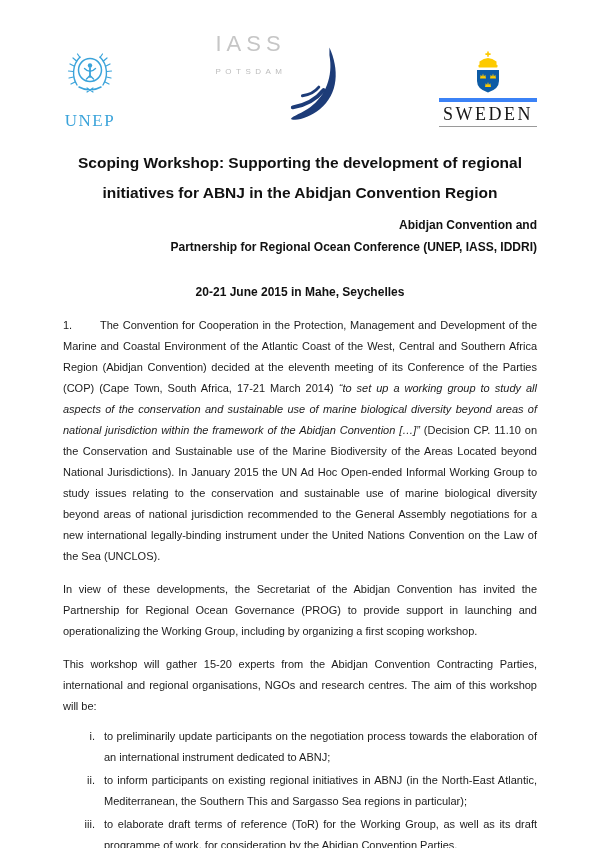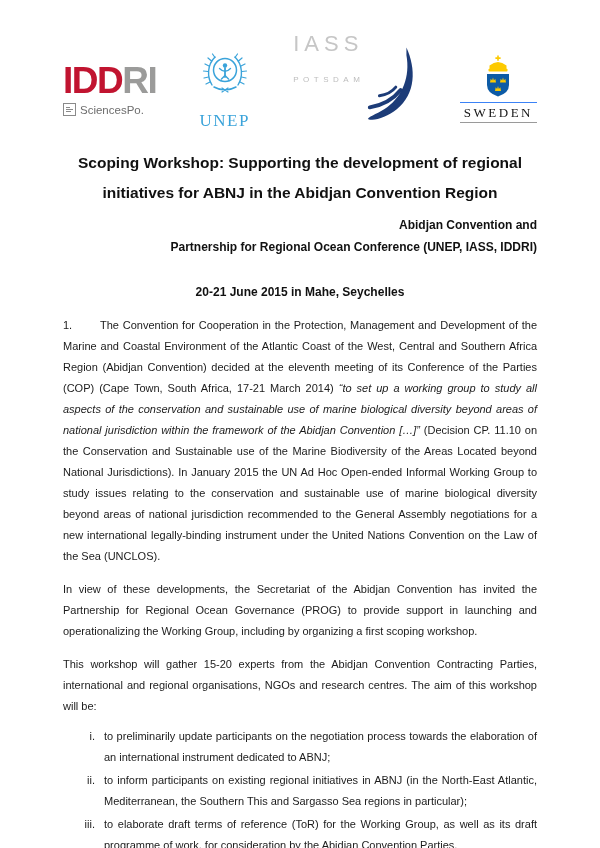--- a/index.html
+++ b/index.html
@@ -16,25 +16,25 @@
   .iddri-word{font-size:37px;font-weight:bold;letter-spacing:-1.5px;line-height:1;}
   .iddri-red{color:#c11430;}
   .iddri-gray{color:#9b9b9a;}
   .sciencespo{display:flex;align-items:center;gap:4px;margin-top:4px;color:#6d6d6d;font-size:11.5px;}
   
   .unep-word{font-family:"Liberation Serif",serif;font-size:17px;color:#3aa3da;letter-spacing:1.5px;line-height:1;margin-top:13px;}
   
   .iass{flex-direction:row;align-items:flex-start;}
   .iass-text{text-align:left;margin-right:0px;margin-top:-14px;}
   .iass-word{font-size:22px;color:#c6c6c6;letter-spacing:5px;line-height:1;}
-  .iass-city{font-size:8px;color:#bdbdbd;letter-spacing:4.5px;margin-top:20px;}
+  .iass-city{font-size:8px;color:#bdbdbd;letter-spacing:4.5px;margin-top:12px;}
   
   .sweden-word{
-    font-family:"Liberation Serif",serif;font-size:13px;letter-spacing:2.5px;color:#161616;
-    border-top:1px solid #3b82f6;border-bottom:1px solid #9a9a9a;
+    font-family:"Liberation Serif",serif;font-size:18px;letter-spacing:2.5px;color:#161616;
+    border-top:4px solid #3b82f6;border-bottom:1px solid #9a9a9a;
     padding:3px 4px 2px 4px;margin-top:3px;line-height:1.1;
   }
   
   .title{font-size:15.5px;font-weight:bold;text-align:center;line-height:30px;margin:16px 0 6px 0;color:#111;}
   .title span{display:block;}
   .subtitle{font-size:12px;font-weight:bold;text-align:right;line-height:22px;margin-top:6px;color:#111;}
   .subtitle span{display:block;}
   .dateline{font-size:12px;font-weight:bold;text-align:center;line-height:22px;margin-top:23px;color:#111;}
   
   .bodytext p{font-size:11px;line-height:21px;text-align:justify;margin:12px 0 0 0;}
@@ -45,30 +45,20 @@
   .marker{flex:none;width:32px;text-align:right;padding-right:9px;font-size:11px;line-height:21px;}
   .itext{flex:1;font-size:11px;line-height:21px;text-align:justify;}
 </style>
 </head>
 <body>
 
 <div class="page">
 
   <header class="logos">
 
-    <div class="logo iddri">
-      <div class="iddri-word"><span class="iddri-red">IDD</span><span class="iddri-gray">RI</span></div>
-      <div class="sciencespo">
-        <svg width="13" height="13" viewBox="0 0 13 13">
-          <rect x="0.5" y="0.5" width="12" height="12" fill="none" stroke="#8a8a8a"></rect>
-          <path d="M3,4.5 h4 M3,6.5 h7 M3,8.5 h5" stroke="#8a8a8a" fill="none"></path>
-        </svg>
-        <span>SciencesPo.</span>
-      </div>
-    </div>
 
     <div class="logo unep">
       <svg width="54" height="50" viewBox="0 0 54 50">
         <g fill="none" stroke="#3aa3da" stroke-linecap="round">
           <circle cx="27" cy="21" r="11.5" stroke-width="1.5"></circle>
           <circle cx="27" cy="16.5" r="2.2" fill="#3aa3da" stroke="none"></circle>
           <path d="M27,19 L27,28" stroke-width="1.8"></path>
           <path d="M21.5,19.5 Q27,25 32.5,19.5" stroke-width="1.4"></path>
           <path d="M23.5,30 L27,26.5 L30.5,30" stroke-width="1.4"></path>
           <path d="M14,36 C9,28 9,16 17,8" stroke-width="1.4"></path>

